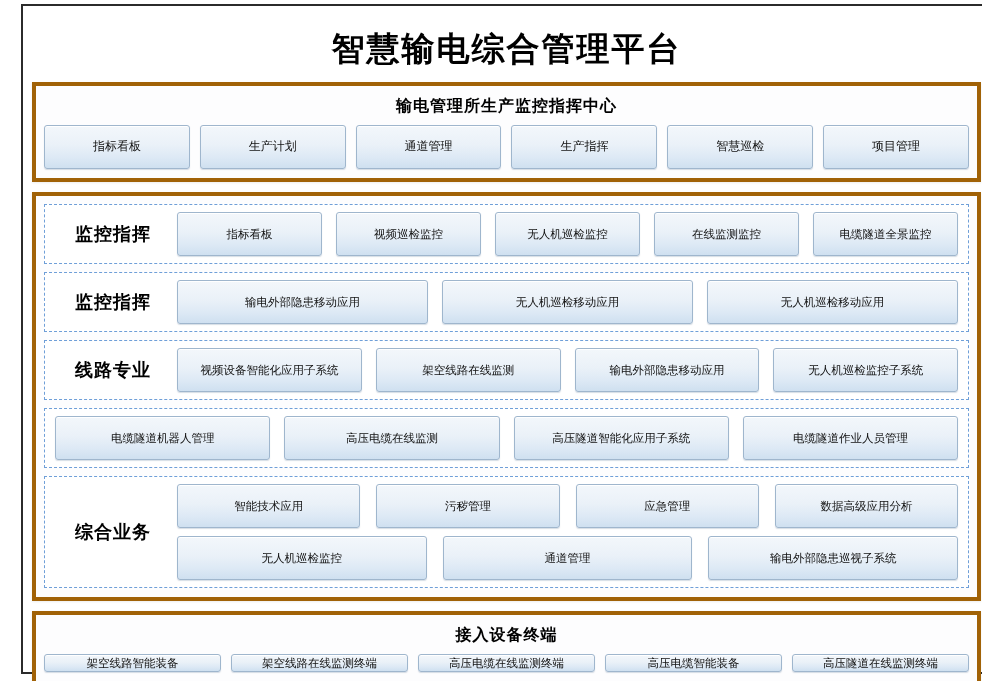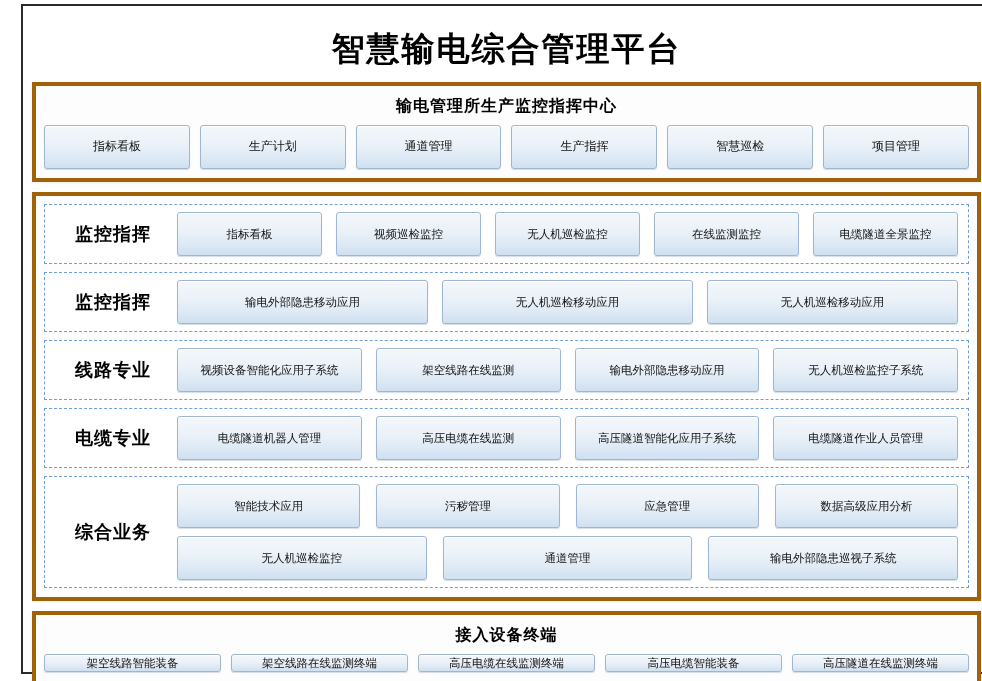--- a/index.html
+++ b/index.html
@@ -176,21 +176,20 @@
       <div class="cat-label">线路专业</div>
       <div class="cat-buttons">
         <div class="btn btn-sm">视频设备智能化应用子系统</div>
         <div class="btn btn-sm">架空线路在线监测</div>
         <div class="btn btn-sm">输电外部隐患移动应用</div>
         <div class="btn btn-sm">无人机巡检监控子系统</div>
       </div>
     </div>
 
     <div class="cat-row">
-      <div class="cat-label">电缆专业</div>
       <div class="cat-buttons">
         <div class="btn btn-sm">电缆隧道机器人管理</div>
         <div class="btn btn-sm">高压电缆在线监测</div>
         <div class="btn btn-sm">高压隧道智能化应用子系统</div>
         <div class="btn btn-sm">电缆隧道作业人员管理</div>
       </div>
     </div>
 
     <div class="cat-row">
       <div class="cat-label">综合业务</div>

